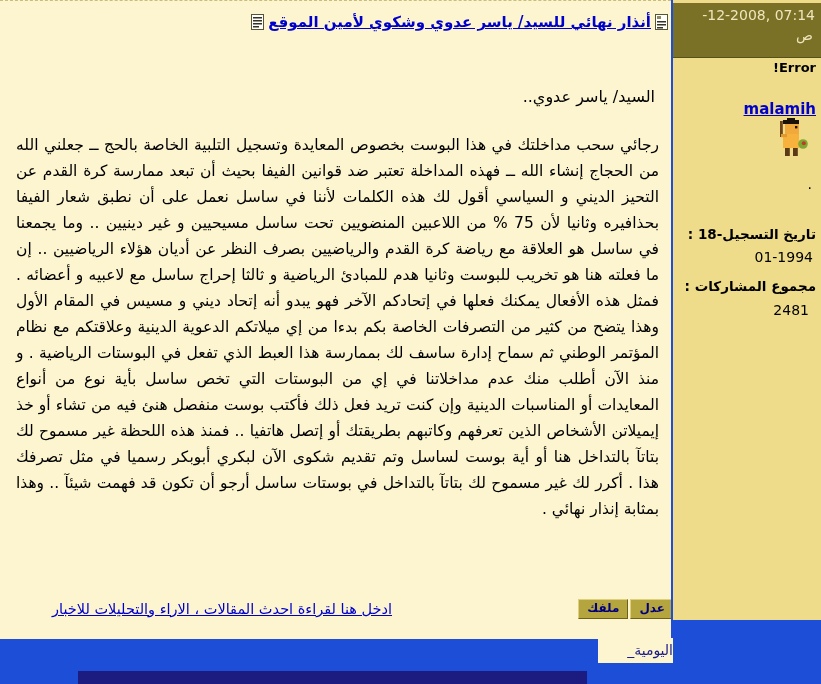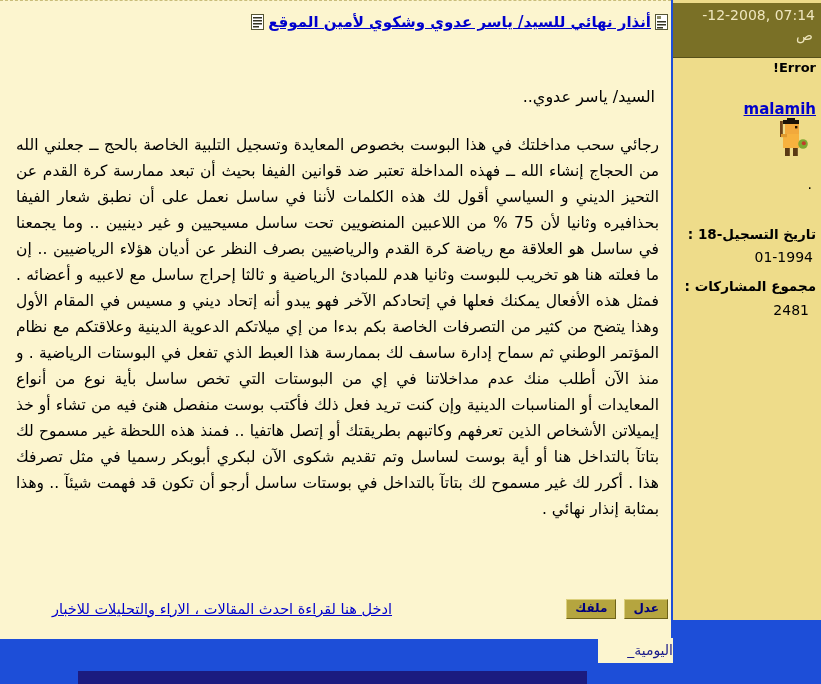--- a/index.html
+++ b/index.html
@@ -15,21 +15,21 @@
               direction:rtl;cursor:pointer;white-space:nowrap;}
   .post-icon{width:13px;height:16px;flex:0 0 auto;}
   .post-body{direction:rtl;color:#000;padding:0 12px 0 16px;}
   .greeting{margin:44px 4px 0 0;font-size:16px;}
   .letter{margin:26px 0 0 0;font-size:15.5px;line-height:26px;text-align:justify;}
 
   
   .bottom-row{position:absolute;left:0;top:598px;width:671px;display:flex;align-items:center;
               justify-content:space-between;padding:0 2px 0 14px;box-sizing:border-box;margin-left:38px;}
   .sig-link{color:#0000CC;font-size:14.5px;text-decoration:underline;direction:rtl;cursor:pointer;}
-  .btn-group{display:flex;gap:8px;direction:ltr;}
+  .btn-group{display:flex;gap:2px;direction:ltr;}
   .post-btn{background:#B5A53F;color:#00007D;font-weight:bold;font-size:12px;
             font-family:"DejaVu Sans",sans-serif;padding:1px 8px 3px 8px;cursor:pointer;
             border-top:1px solid #DCD07C;border-left:1px solid #DCD07C;
             border-right:1px solid #6E6218;border-bottom:1px solid #6E6218;}
   .daily-strip{position:absolute;left:598px;top:638px;width:75px;height:25px;background:#FCF5CF;
                direction:rtl;text-align:right;padding-top:2px;box-sizing:border-box;padding-left:7px;}
   .daily-link{color:#1B1B8A;font-size:14px;cursor:pointer;}
 
   
   .sidebar{position:absolute;left:673px;top:0;width:148px;height:620px;background:#EEDC8A;}

